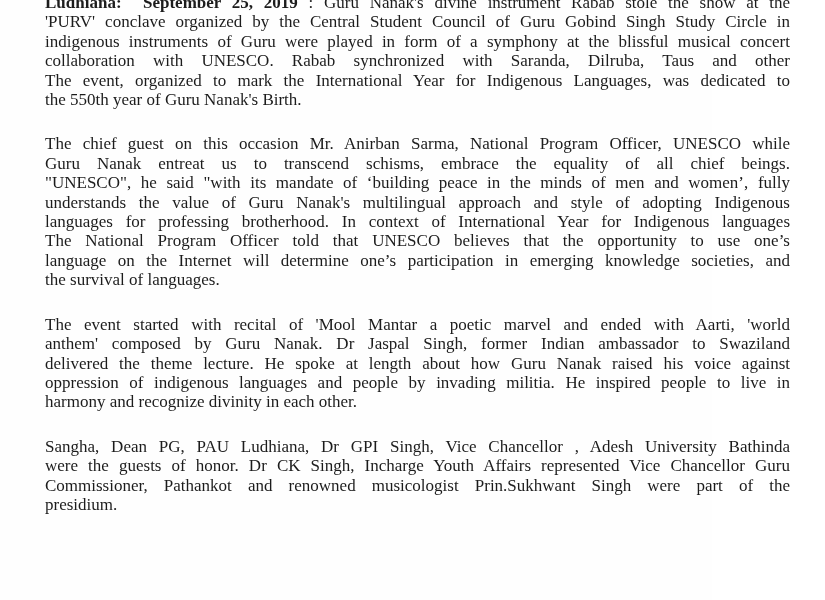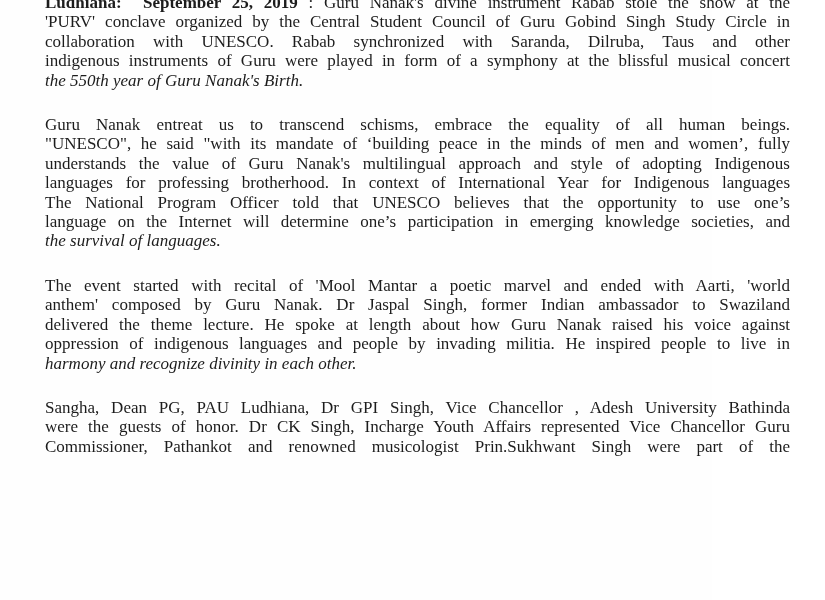--- a/index.html
+++ b/index.html
@@ -33,53 +33,55 @@
   .para {
     margin: 0 0 25px 0;
   }
   .line {
     text-align: justify;
     text-align-last: justify;
     white-space: normal;
   }
   .line.last {
     text-align-last: left;
-    font-style: italic;
   }
   .line b {
     font-weight: bold;
   }
 </style>
 </head>
 <body>
 
 <div class="page">
   <div class="doc">
       <div class="para">
         <div class="line"><b>Ludhiana:&nbsp; September 25, 2019</b><span> : Guru Nanak's divine instrument Rabab stole the show at the</span></div>
         <div class="line">'PURV' conclave organized by the Central Student Council of Guru Gobind Singh Study Circle in</div>
+        <div class="line">indigenous instruments of Guru were played in form of a symphony at the blissful musical concert</div>
         <div class="line">collaboration with UNESCO. Rabab synchronized with Saranda, Dilruba, Taus and other</div>
-        <div class="line">indigenous instruments of Guru were played in form of a symphony at the blissful musical concert</div>
+        <div class="line">The event, organized to mark the International Year for Indigenous Languages, was dedicated to</div>
         <div class="line last">the 550th year of Guru Nanak's Birth.</div>
       </div>
       <div class="para">
-        <div class="line">Guru Nanak entreat us to transcend schisms, embrace the equality of all human beings.</div>
+        <div class="line">The chief guest on this occasion Mr. Anirban Sarma, National Program Officer, UNESCO while</div>
+        <div class="line">Guru Nanak entreat us to transcend schisms, embrace the equality of all chief beings.</div>
         <div class="line">"UNESCO", he said "with its mandate of ‘building peace in the minds of men and women’, fully</div>
         <div class="line">understands the value of Guru Nanak's multilingual approach and style of adopting Indigenous</div>
         <div class="line">languages for professing brotherhood. In context of International Year for Indigenous languages</div>
         <div class="line">The National Program Officer told that UNESCO believes that the opportunity to use one’s</div>
         <div class="line">language on the Internet will determine one’s participation in emerging knowledge societies, and</div>
         <div class="line last">the survival of languages.</div>
       </div>
       <div class="para">
         <div class="line">The event started with recital of 'Mool Mantar a poetic marvel and ended with Aarti, 'world</div>
         <div class="line">anthem' composed by Guru Nanak. Dr Jaspal Singh, former Indian ambassador to Swaziland</div>
         <div class="line">delivered the theme lecture. He spoke at length about how Guru Nanak raised his voice against</div>
         <div class="line">oppression of indigenous languages and people by invading militia. He inspired people to live in</div>
         <div class="line last">harmony and recognize divinity in each other.</div>
       </div>
       <div class="para">
         <div class="line">Sangha, Dean PG, PAU Ludhiana, Dr GPI Singh, Vice Chancellor , Adesh University Bathinda</div>
         <div class="line">were the guests of honor. Dr CK Singh, Incharge Youth Affairs represented Vice Chancellor Guru</div>
         <div class="line">Commissioner, Pathankot and renowned musicologist Prin.Sukhwant Singh were part of the</div>
+        <div class="line last">presidium.</div>
       </div>
     </div>
 </div>
 
 </body></html>

